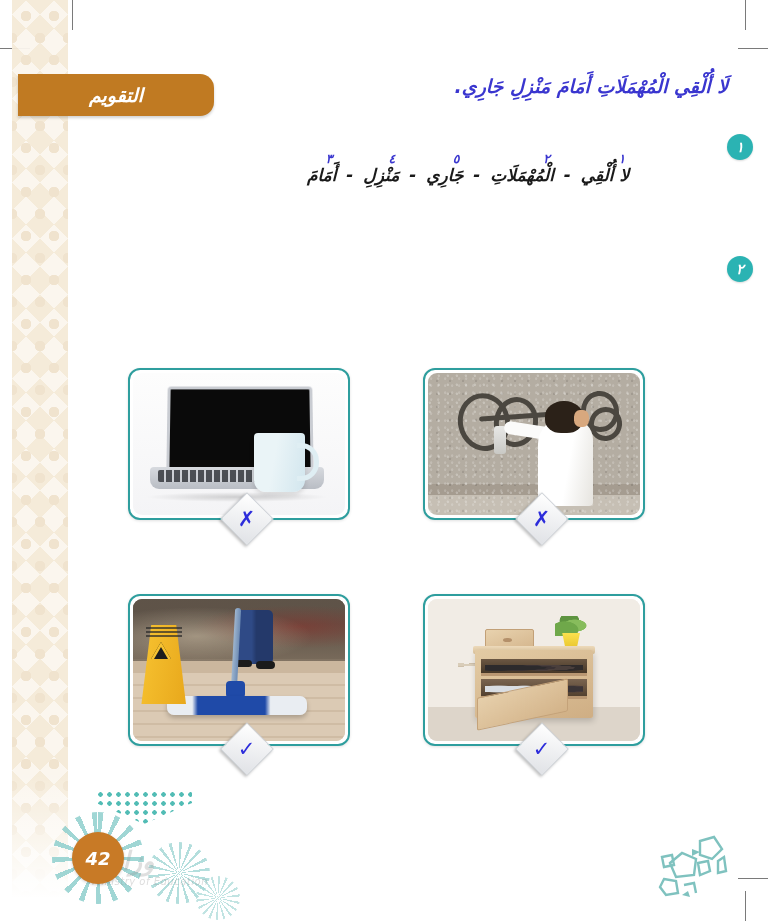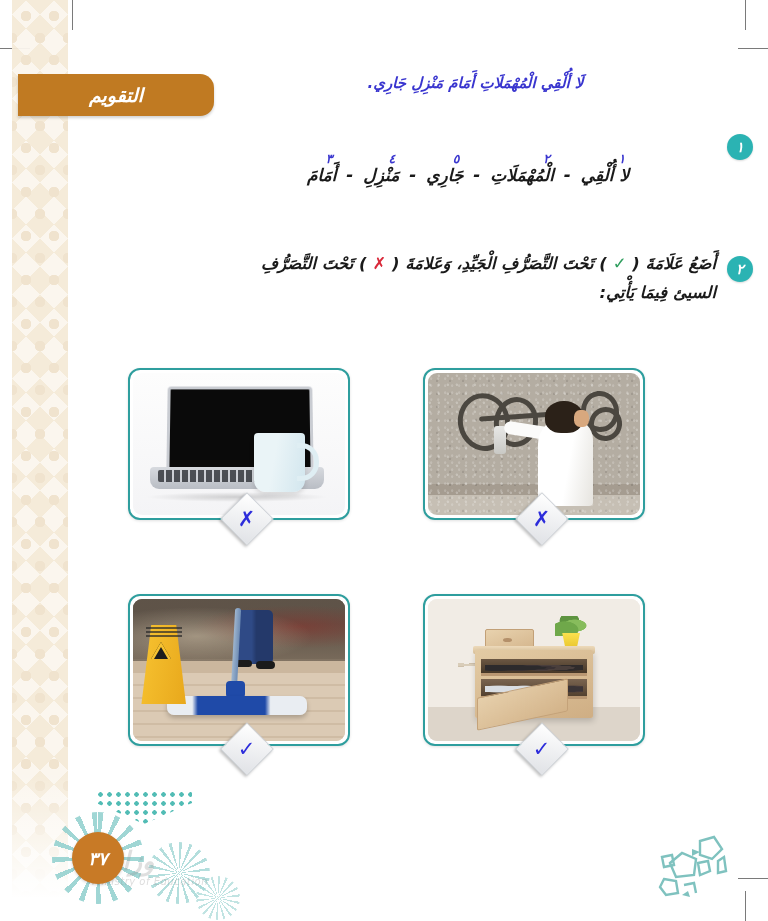--- a/index.html
+++ b/index.html
@@ -77,23 +77,22 @@
     font-size: 19px;
     font-weight: bold;
     letter-spacing: .5px;
   }
 
   .lesson-title {
     position: absolute;
     right: 40px;
     top: 72px;
     width: 505px;
-    text-align: center;
     color: #3a36cf;
-    font-size: 15px;
+    font-size: 19px;
     font-weight: bold;
     line-height: 1.5;
     direction: rtl;
   }
 
   
   .q-badge {
     position: absolute;
     width: 26px;
     height: 26px;
@@ -546,24 +545,20 @@
       <span>مَنْزِلِ</span>
     </span>
     <span class="dash">-</span>
     <span class="w">
       <span class="idx">٣</span>
       <span>أَمَامَ</span>
     </span>
   </div>
 
   <div class="q-badge q2-badge">٢</div>
-  <div class="q2-text">
-    <span>أَضَعُ عَلَامَةَ ( </span><span class="mark-ok">✓</span><span> ) تَحْتَ التَّصَرُّفِ الْجَيِّدِ، وَعَلامَةَ ( </span><span class="mark-bad">✗</span><span> ) تَحْتَ التَّصَرُّفِ</span>
-    <div>السيئ فِيمَا يَأْتِي:</div>
-  </div>
 
   <div class="grid">
 
     <div class="cell cell-1">
       <div class="photo-frame">
         <div class="photo ph-laptop">
           <div class="lid"></div>
           <div class="base"></div>
           <div class="keys"></div>
           <div class="trackpad"></div>
@@ -646,21 +641,21 @@
   <div class="ans-badge badge-4">
     <span>✓</span>
   </div>
 
   <div class="dot-flag"></div>
   <div class="rosette rosette-big"></div>
   <div class="rosette rosette-mid"></div>
   <div class="rosette rosette-sm"></div>
   <div class="watermark">وزارة</div>
   <div class="watermark-sub">Ministry of Education</div>
-  <div class="page-num">٣٧</div>
+  <div class="page-num">42</div>
 
   <svg class="corner-ornament" viewBox="0 0 86 70">
     <g fill="none" stroke="#7fc2bf" stroke-width="2.4">
       <polygon points="22,36 34,26 48,32 46,48 28,50"></polygon>
       <polygon points="52,14 66,10 74,22 64,32 52,28"></polygon>
       <polygon points="16,52 28,54 30,66 18,68 12,60"></polygon>
       <polygon points="50,36 60,34 62,44 52,48"></polygon>
       <polygon points="14,30 24,28 26,38 16,40"></polygon>
       <path d="M70,34 L76,30 L78,44 L70,46 Z"></path>
       <path d="M36,58 L46,56 L48,66"></path>

